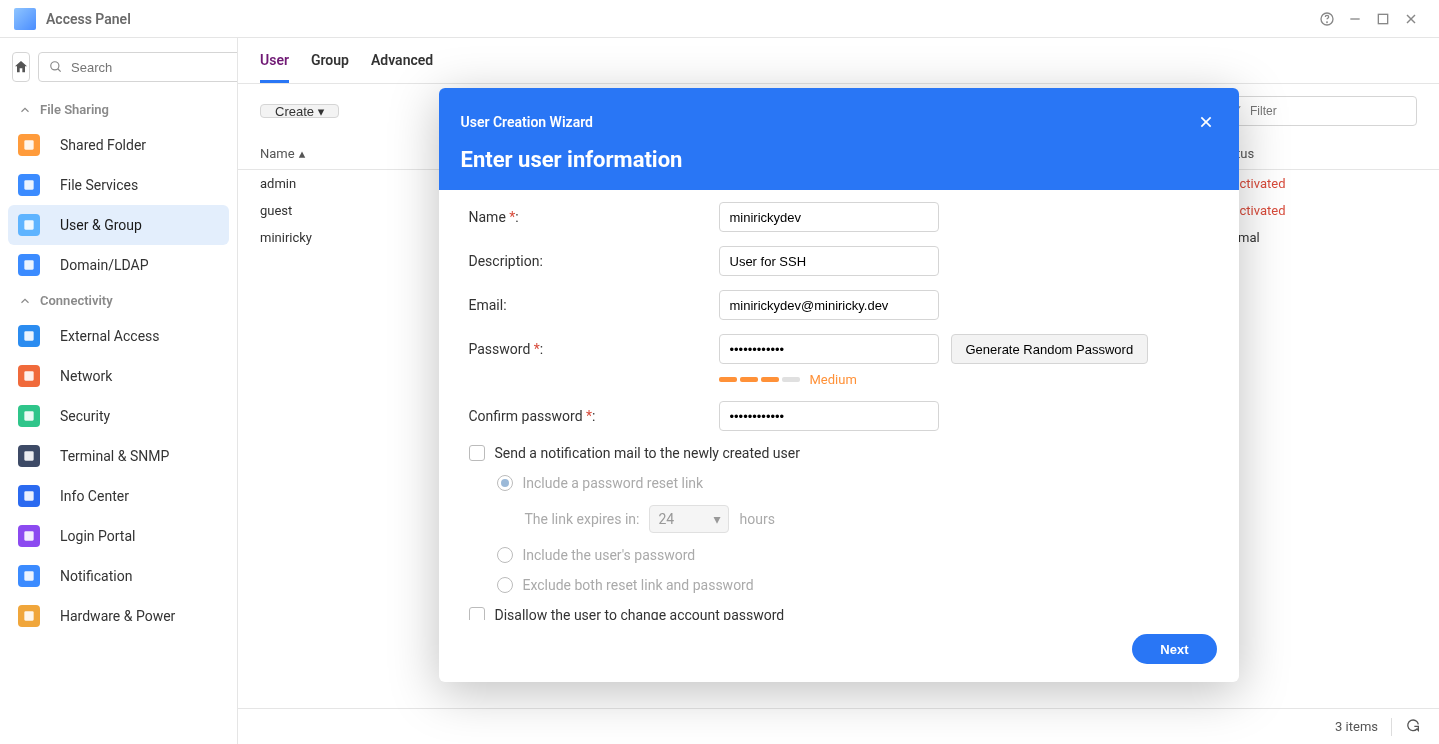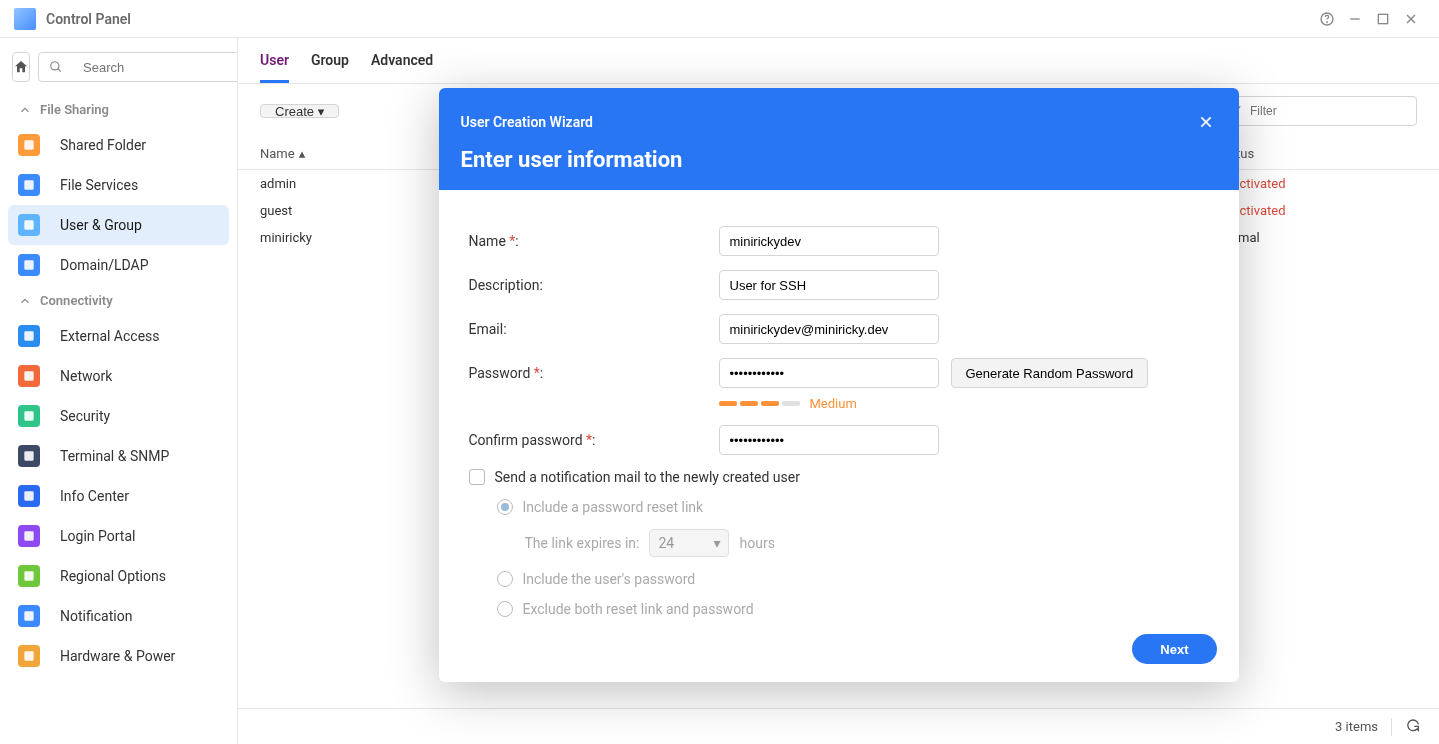--- a/index.html
+++ b/index.html
@@ -13,21 +13,21 @@
 .winbtn svg { width: 16px; height: 16px; }
 
 .body { display: flex; height: calc(744px - 38px); }
 
 
 .sidebar { width: 238px; border-right: 1px solid #e5e5e5; display: flex; flex-direction: column; padding-top: 14px; overflow-y: auto; position: relative; }
 .sidebar::-webkit-scrollbar { width: 8px; }
 .sidebar::-webkit-scrollbar-thumb { background: #ccc; border-radius: 4px; }
 .home-row { display: flex; align-items: center; padding: 0 12px 12px; gap: 8px; }
 .home-btn { width: 30px; height: 30px; border: 1px solid #d5d5d5; border-radius: 4px; display:flex; align-items:center; justify-content:center; cursor:pointer; }
-.search-wrap { flex: 1; display: flex; align-items: center; border: 1px solid #d5d5d5; border-radius: 4px; height: 30px; padding: 4px 10px; gap: 20px; }
+.search-wrap { flex: 1; display: flex; align-items: center; border: 1px solid #d5d5d5; border-radius: 4px; height: 30px; padding: 4px 10px; gap: 8px; }
 .search-wrap input { border: none; outline: none; flex: 1; font-size: 13px; }
 
 .section-head { display: flex; align-items: center; gap: 8px; color: #8a8a8a; font-weight: 600; font-size: 13px; padding: 8px 18px; cursor: pointer; }
 .section-head svg { width: 14px; height: 14px; }
 
 .nav-item { display: flex; align-items: center; gap: 20px; padding: 9px 18px; cursor: pointer; color: #333; font-size: 14px; }
 .nav-item.active { background: #e3eefc; color: #1a1a1a; border-radius: 6px; margin: 0 8px; padding-left: 10px; }
 .nav-icon { width: 22px; height: 22px; display: flex; align-items: center; justify-content: center; border-radius: 4px; }
 
 
@@ -54,21 +54,21 @@
 .status-bar { display:flex; justify-content:flex-end; align-items:center; padding: 8px 18px; border-top:1px solid #e5e5e5; gap:13px; font-size:13px; color:#555;}
 .vdiv { width:1px; height:18px; background:#ddd;}
 
 
 .backdrop { position: absolute; inset:0; display:flex; align-items:flex-start; justify-content:center; }
 .modal { width: 800px; background:#fff; margin-top: 50px; border-radius: 6px; box-shadow: 0 10px 50px rgba(0,0,0,0.25); overflow:hidden; display:flex; flex-direction:column; }
 .modal-head { background:#2976f5; color:#fff; padding: 23px 22px 18px; }
 .modal-head .row1 { display:flex; align-items:center; }
 .modal-head .row1 .t { font-weight:600; font-size:14px; flex:1;}
 .modal-head .row2 { font-size:22px; font-weight:700; margin-top:14px; }
-.modal-body { padding: 36px 30px 10px; position:relative; max-height: 430px; overflow-y:auto; }
+.modal-body { padding: 12px 30px 10px; position:relative; max-height: 430px; overflow-y:auto; }
 .modal-body::-webkit-scrollbar { width:8px; }
 .modal-body::-webkit-scrollbar-thumb { background:#ccc; border-radius:4px;}
 .form-row { display:flex; align-items:center; margin-bottom:14px; }
 .form-row .lbl { width: 250px; font-size:14px; color:#333; }
 .req { color:#d84b3b; }
 .form-row input[type=text], .form-row input[type=password] { width: 220px; height:30px; border:1px solid #d5d5d5; border-radius:4px; padding:0 10px; font-size:13px; }
 .genbtn { height:30px; padding:0 14px; border:1px solid #d5d5d5; background:#f3f3f3; border-radius:4px; margin-left:12px; cursor:pointer; font-size:13px;}
 .strength-row { display:flex; align-items:center; margin-left:250px; margin-top:-6px; margin-bottom:14px; gap:10px;}
 .strength-bars { display:flex; gap:3px; }
 .strength-bars span { width:18px; height:5px; background:#e0e0e0; border-radius:2px;}
@@ -86,21 +86,21 @@
 .modal-foot { display:flex; justify-content:flex-end; padding: 14px 22px 18px; }
 .primary-btn { background:#2976f5; color:#fff; border:none; height:30px; padding:0 28px; border-radius:15px; font-weight:600; cursor:pointer; font-size:13px;}
 
 .close-x { cursor:pointer; width:22px; height:22px; display:flex; align-items:center; justify-content:center; }
 </style>
 </head>
 <body>
 
 <div class="titlebar">
   <div class="app-icon"></div>
-  <div class="title">Control Panel</div>
+  <div class="title">Access Panel</div>
   <div class="winbtn">
       <svg viewBox="0 0 24 24" fill="none" stroke="currentColor" stroke-width="2">
         <circle cx="12" cy="12" r="9"></circle>
         <path d="M9.5 9a2.5 2.5 0 015 0c0 1.5-2.5 2-2.5 3.5"></path>
         <circle cx="12" cy="17" r="0.5" fill="currentColor"></circle>
       </svg>
     </div>
   <div class="winbtn">
       <svg viewBox="0 0 24 24" stroke="currentColor" stroke-width="2">
         <line x1="5" y1="12" x2="19" y2="12"></line>
@@ -221,28 +221,20 @@
           </div>
           <span>Info Center</span>
         </div>
         <div class="nav-item">
           <div class="nav-icon" style="background:#8c4af0;border-radius:4px">
             <svg width="14" height="14" viewBox="0 0 24 24" fill="#fff">
               <rect x="4" y="4" width="16" height="16" rx="2" opacity="0.9"></rect>
             </svg>
           </div>
           <span>Login Portal</span>
-        </div>
-        <div class="nav-item">
-          <div class="nav-icon" style="background:#6fc83b;border-radius:4px">
-            <svg width="14" height="14" viewBox="0 0 24 24" fill="#fff">
-              <rect x="4" y="4" width="16" height="16" rx="2" opacity="0.9"></rect>
-            </svg>
-          </div>
-          <span>Regional Options</span>
         </div>
         <div class="nav-item">
           <div class="nav-icon" style="background:#3b8bff;border-radius:4px">
             <svg width="14" height="14" viewBox="0 0 24 24" fill="#fff">
               <rect x="4" y="4" width="16" height="16" rx="2" opacity="0.9"></rect>
             </svg>
           </div>
           <span>Notification</span>
         </div>
         <div class="nav-item">

